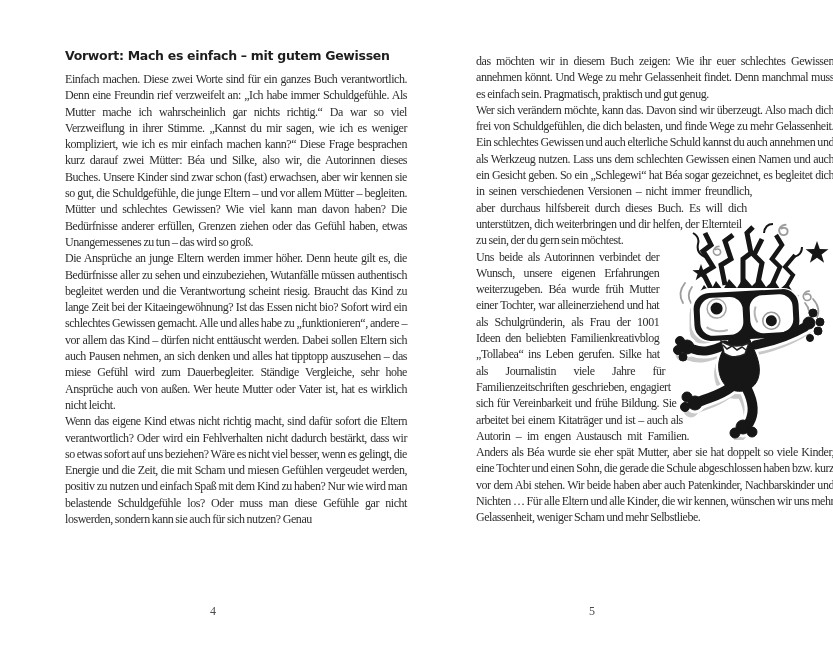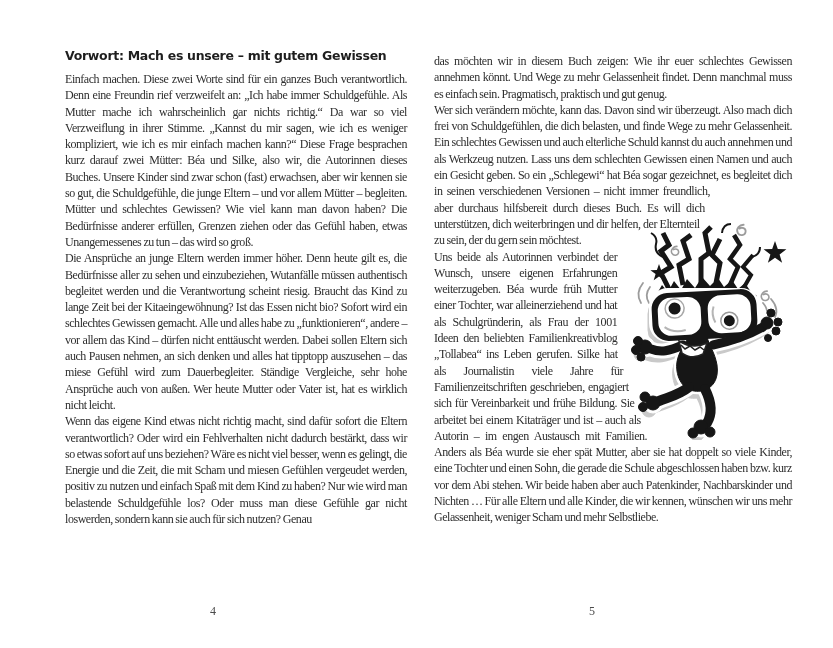--- a/index.html
+++ b/index.html
@@ -1,40 +1,40 @@
 <!DOCTYPE html>
 <html lang="de"><head>
 <meta charset="utf-8">
 <style>
   html,body{margin:0;padding:0;background:#ffffff;}
   .screen{position:relative;width:833px;height:648px;background:#ffffff;overflow:hidden;
           font-family:"Liberation Serif",serif;color:#2b2b2b;}
   .page{position:absolute;}
   .page-left{left:65px;top:48px;width:342px;}
-  .page-right{left:434px;top:53px;width:358px;}
+  .page-right{left:476px;top:53px;width:358px;}
   h1.heading{font-family:"DejaVu Sans",sans-serif;font-weight:bold;font-size:12.5px;
              letter-spacing:-0.3px;color:#1e1e1e;margin:0 0 8px 0;white-space:nowrap;}
   .bodytext p{margin:0;font-size:12px;line-height:16.3px;text-align:justify;
               letter-spacing:-0.45px;word-spacing:-0.5px;hyphens:auto;color:#2e2e2e;}
   .pagenum{position:absolute;top:604px;font-size:12px;color:#4a4a4a;
            font-family:"Liberation Serif",serif;}
   .pagenum-left{left:210px;}
   .pagenum-right{left:589px;}
   .float-spacer{float:right;width:0;height:142px;}
   figure.illu{float:right;clear:right;width:175px;height:245px;margin:0;padding:0;
       shape-outside:polygon(57% 0%,100% 0%,100% 100%,23% 100%,11% 78%,3% 61%,3% 24%,49% 18%);
       shape-margin:5px;}
 </style>
 </head>
 <body>
 
 <div class="screen">
 
   <div class="page page-left">
-    <h1 class="heading">Vorwort: Mach es unsere – mit gutem Gewissen</h1>
+    <h1 class="heading">Vorwort: Mach es einfach – mit gutem Gewissen</h1>
     <div class="bodytext" lang="de">
       <p>Einfach machen. Diese zwei Worte sind für ein ganzes Buch verantwortlich. Denn eine Freundin rief verzweifelt an: „Ich habe immer Schuldgefühle. Als Mutter mache ich wahrscheinlich gar nichts richtig.“ Da war so viel Verzweiflung in ihrer Stimme. „Kannst du mir sagen, wie ich es weniger kompliziert, wie ich es mir einfach machen kann?“ Diese Frage besprachen kurz darauf zwei Mütter: Béa und Silke, also wir, die Autorinnen dieses Buches. Unsere Kinder sind zwar schon (fast) erwachsen, aber wir kennen sie so gut, die Schuldgefühle, die junge Eltern – und vor allem Mütter – begleiten. Mütter und schlechtes Gewissen? Wie viel kann man davon haben? Die Bedürfnisse anderer erfüllen, Grenzen ziehen oder das Gefühl haben, etwas Unangemessenes zu tun – das wird so groß.</p>
       <p>Die Ansprüche an junge Eltern werden immer höher. Denn heute gilt es, die Bedürfnisse aller zu sehen und einzubeziehen, Wutanfälle müssen authentisch begleitet werden und die Verantwortung scheint riesig. Braucht das Kind zu lange Zeit bei der Kitaeingewöhnung? Ist das Essen nicht bio? Sofort wird ein schlechtes Gewissen gemacht. Alle und alles habe zu „funktionieren“, andere – vor allem das Kind – dürfen nicht enttäuscht werden. Dabei sollen Eltern sich auch Pausen nehmen, an sich denken und alles hat tipptopp auszusehen – das miese Gefühl wird zum Dauerbegleiter. Ständige Vergleiche, sehr hohe Ansprüche auch von außen. Wer heute Mutter oder Vater ist, hat es wirklich nicht leicht.</p>
       <p>Wenn das eigene Kind etwas nicht richtig macht, sind dafür sofort die Eltern verantwortlich? Oder wird ein Fehlverhalten nicht dadurch bestärkt, dass wir so etwas sofort auf uns beziehen? Wäre es nicht viel besser, wenn es gelingt, die Energie und die Zeit, die mit Scham und miesen Gefühlen vergeudet werden, positiv zu nutzen und einfach Spaß mit dem Kind zu haben? Nur wie wird man belastende Schuldgefühle los? Oder muss man diese Gefühle gar nicht loswerden, sondern kann sie auch für sich nutzen? Genau</p>
     </div>
   </div>
 
   <div class="page page-right">
     <div class="bodytext" lang="de">
       <span class="float-spacer"></span>

